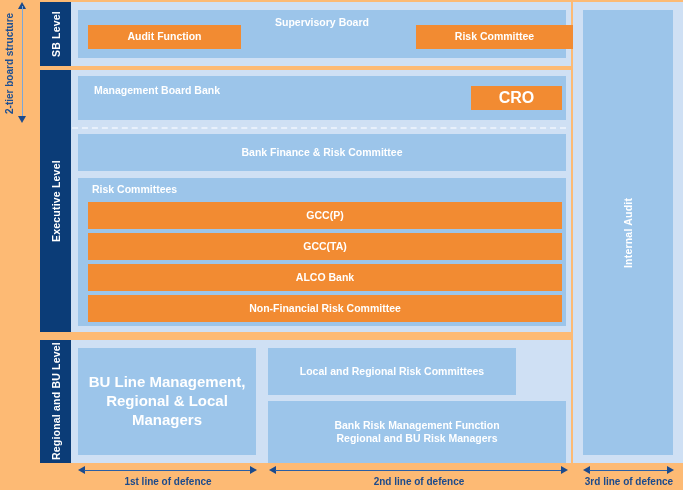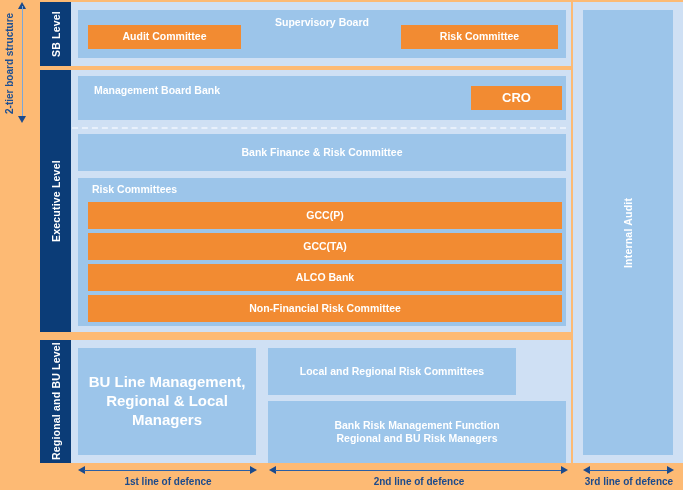--- a/index.html
+++ b/index.html
@@ -120,31 +120,31 @@
     <div class="abs vert-dark" style="left:0px; top:0px; width:18px; height:126px; font-size:10px;">2-tier board structure</div>
   </div>
 
   <div class="abs pale" style="left:40px; top:2px; width:531px; height:64px;"></div>
 
   <div class="abs navy vert" style="left:40px; top:2px; width:31px; height:64px; font-size:10.5px;">SB Level</div>
 
   <div class="abs mid" style="left:78px; top:10px; width:488px; height:48px;">
     <div class="abs top-center-txt" style="left:0px; top:6px; width:488px; height:14px; font-size:10.5px;">Supervisory Board</div>
   </div>
-  <div class="abs orange center-txt" style="left:88px; top:25px; width:153px; height:24px; font-size:10.5px;">Audit Committee</div>
-  <div class="abs orange center-txt" style="left:401px; top:25px; width:157px; height:24px; font-size:10.5px;">Risk Committee</div>
+  <div class="abs orange center-txt" style="left:88px; top:25px; width:153px; height:24px; font-size:10.5px;">Audit Function</div>
+  <div class="abs orange center-txt" style="left:416px; top:25px; width:157px; height:24px; font-size:10.5px;">Risk Committee</div>
 
   <div class="abs pale" style="left:40px; top:70px; width:531px; height:262px;"></div>
 
   <div class="abs navy vert" style="left:40px; top:70px; width:31px; height:262px; font-size:10.5px;">Executive Level</div>
 
   <div class="abs mid" style="left:78px; top:76px; width:488px; height:44px;">
     <div class="abs left-txt" style="left:16px; top:0px; width:380px; height:28px; font-size:10.5px;">Management Board Bank</div>
   </div>
-  <div class="abs orange center-txt" style="left:471px; top:86px; width:91px; height:24px; font-size:13px;">CRO</div>
+  <div class="abs orange center-txt" style="left:471px; top:86px; width:91px; height:24px; font-size:16px;">CRO</div>
 
   <div class="abs dashed-sep" style="left:72px; top:127px; width:494px;"></div>
 
   <div class="abs mid center-txt" style="left:78px; top:134px; width:488px; height:37px; font-size:10.5px;">Bank Finance &amp; Risk Committee</div>
 
   <div class="abs mid" style="left:78px; top:178px; width:488px; height:148px;">
     <div class="abs left-txt" style="left:14px; top:2px; width:300px; height:18px; font-size:10.5px;">Risk Committees</div>
   </div>
   <div class="abs orange center-txt" style="left:88px; top:202px; width:474px; height:27px; font-size:10.5px;">GCC(P)</div>
   <div class="abs orange center-txt" style="left:88px; top:233px; width:474px; height:27px; font-size:10.5px;">GCC(TA)</div>

